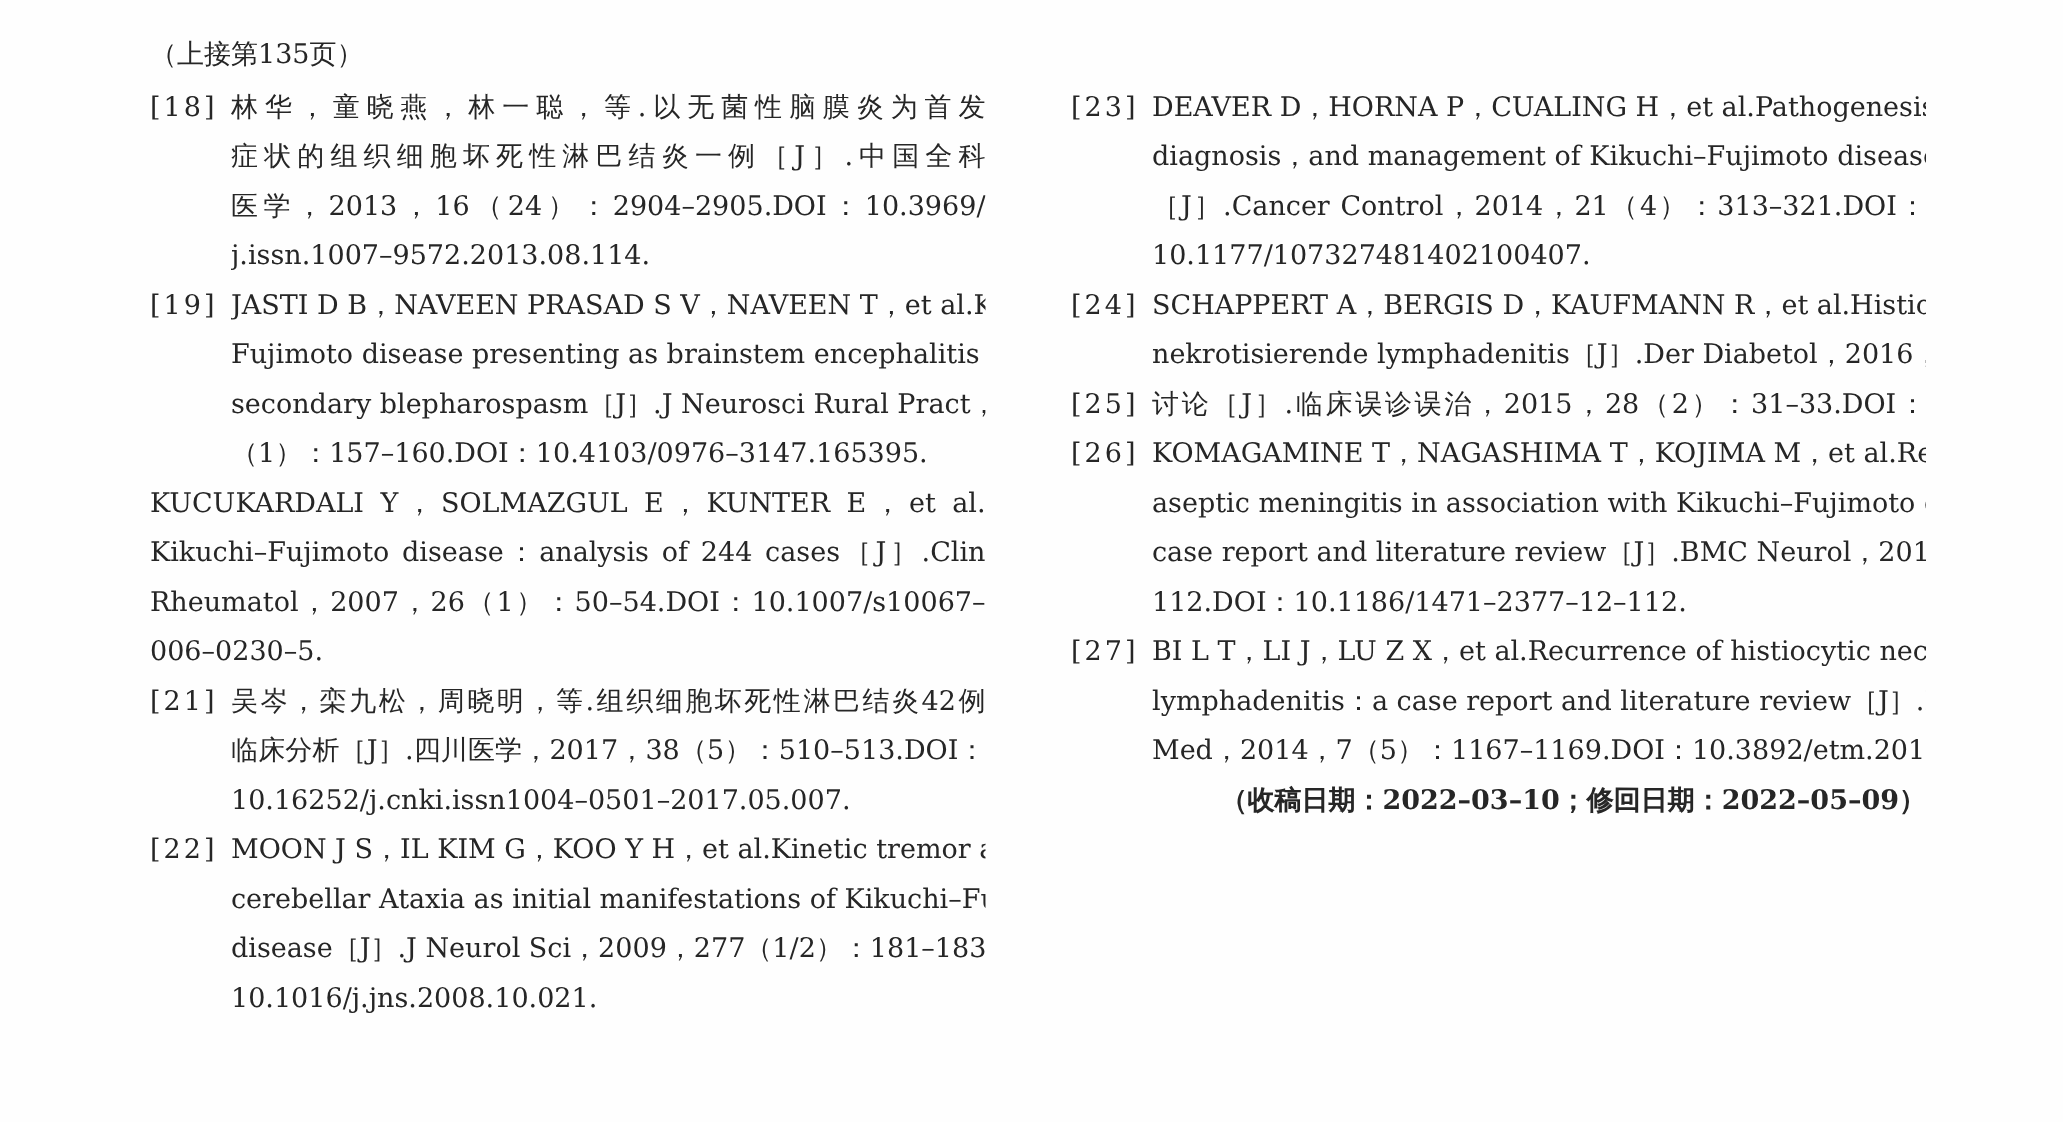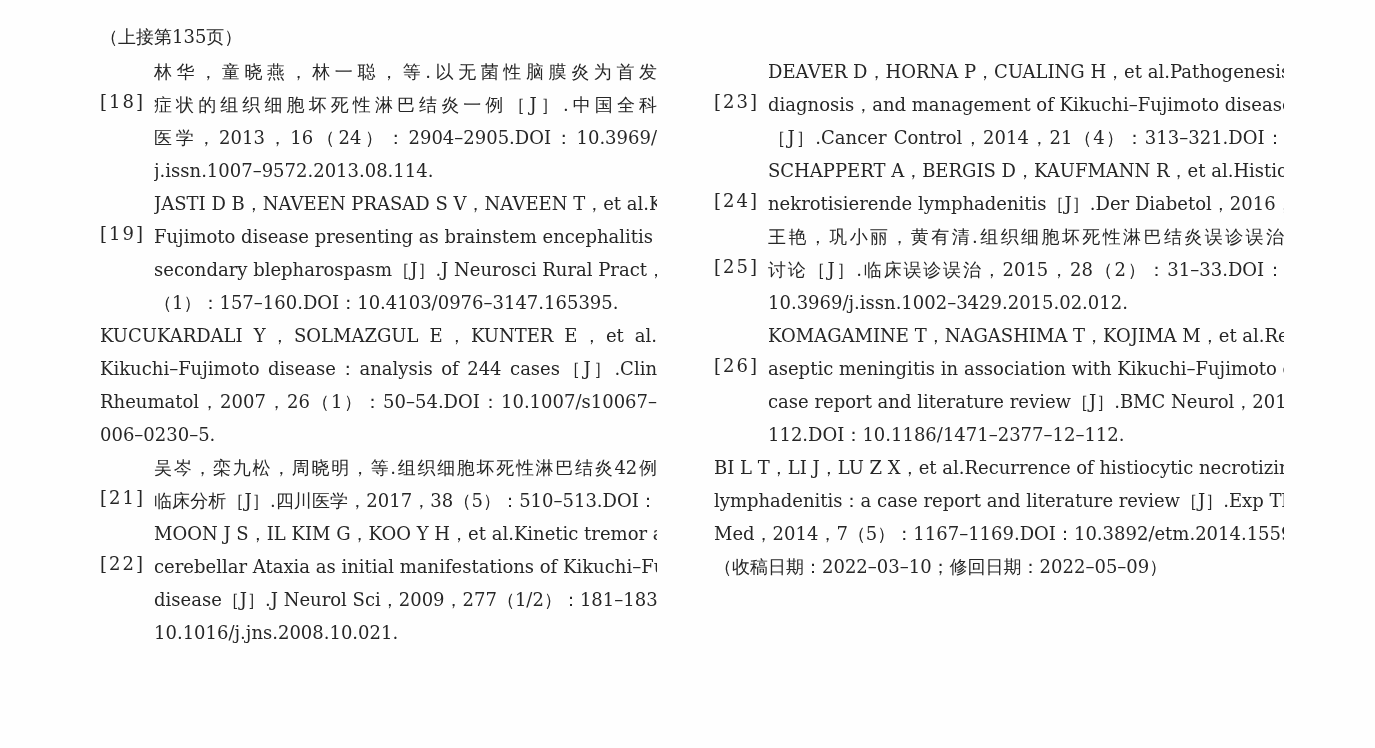--- a/index.html
+++ b/index.html
@@ -23,36 +23,36 @@
   }
   .col { display: block; }
   .col-left  { width: 557px; margin-right: 57px; }
   .col-right { width: 570px; padding-top: 35px; }
   .continued-note { line-height: 33px; margin-bottom: 2px; }
   .ref { display: flex; }
   .ref-id {
     flex: 0 0 54px;
     letter-spacing: 2px;
     white-space: nowrap;
-    margin-top: 30px;
   }
   .ref-body { flex: 1; min-width: 0; }
   .line {
     text-align: justify;
     text-align-last: justify;
     white-space: nowrap;
     overflow: hidden;
   }
   .line.last {
     text-align: center;
     text-align-last: left;
   }
   .footer-note {
-    text-align: left;
+    text-align: right;
     white-space: nowrap;
+    font-weight: bold;
   }
 </style>
 </head>
 <body>
 
 <div class="page">
   <div class="columns">
 
     <div class="col col-left">
       <div class="continued-note">（上接第135页）</div>
@@ -84,20 +84,21 @@
           <div class="line">Rheumatol，2007，26（1）：50–54.DOI：10.1007/s10067–</div>
           <div class="line last">006–0230–5.</div>
         </div>
       </div>
 
       <div class="ref">
         <span class="ref-id">[21]</span>
         <div class="ref-body">
           <div class="line">吴岑，栾九松，周晓明，等.组织细胞坏死性淋巴结炎42例</div>
           <div class="line">临床分析［J］.四川医学，2017，38（5）：510–513.DOI：</div>
+          <div class="line last">10.16252/j.cnki.issn1004–0501–2017.05.007.</div>
         </div>
       </div>
 
       <div class="ref">
         <span class="ref-id">[22]</span>
         <div class="ref-body">
           <div class="line">MOON J S，IL KIM G，KOO Y H，et al.Kinetic tremor and</div>
           <div class="line">cerebellar Ataxia as initial manifestations of Kikuchi–Fujimoto´s</div>
           <div class="line">disease［J］.J Neurol Sci，2009，277（1/2）：181–183.DOI：</div>
           <div class="line last">10.1016/j.jns.2008.10.021.</div>
@@ -106,51 +107,51 @@
     </div>
 
     <div class="col col-right">
 
       <div class="ref">
         <span class="ref-id">[23]</span>
         <div class="ref-body">
           <div class="line">DEAVER D，HORNA P，CUALING H，et al.Pathogenesis，</div>
           <div class="line">diagnosis，and management of Kikuchi–Fujimoto disease</div>
           <div class="line">［J］.Cancer Control，2014，21（4）：313–321.DOI：</div>
+          <div class="line last">10.1177/107327481402100407.</div>
         </div>
       </div>
 
       <div class="ref">
         <span class="ref-id">[24]</span>
         <div class="ref-body">
           <div class="line">SCHAPPERT A，BERGIS D，KAUFMANN R，et al.Histiozytär</div>
           <div class="line">nekrotisierende lymphadenitis［J］.Der Diabetol，2016，12</div>
         </div>
       </div>
 
       <div class="ref">
         <span class="ref-id">[25]</span>
         <div class="ref-body">
-          <div class="line">王艳，巩小丽，黄有清.组织细胞坏死性淋巴结炎误诊误治</div>
           <div class="line">讨论［J］.临床误诊误治，2015，28（2）：31–33.DOI：</div>
-          <div class="line last">10.3969/j.issn.1002–3429.2015.02.012.</div>
         </div>
       </div>
 
       <div class="ref">
         <span class="ref-id">[26]</span>
         <div class="ref-body">
           <div class="line">KOMAGAMINE T，NAGASHIMA T，KOJIMA M，et al.Recurrent</div>
           <div class="line">aseptic meningitis in association with Kikuchi–Fujimoto disease：</div>
           <div class="line">case report and literature review［J］.BMC Neurol，2012，12：</div>
           <div class="line last">112.DOI：10.1186/1471–2377–12–112.</div>
         </div>
       </div>
 
       <div class="ref">
+        <span class="ref-id">[27]</span>
         <div class="ref-body">
           <div class="line">BI L T，LI J，LU Z X，et al.Recurrence of histiocytic necrotizing</div>
           <div class="line">lymphadenitis：a case report and literature review［J］.Exp Ther</div>
           <div class="line last">Med，2014，7（5）：1167–1169.DOI：10.3892/etm.2014.1559.</div>
         </div>
       </div>
 
       <div class="footer-note">（收稿日期：2022–03–10；修回日期：2022–05–09）</div>
     </div>
 

